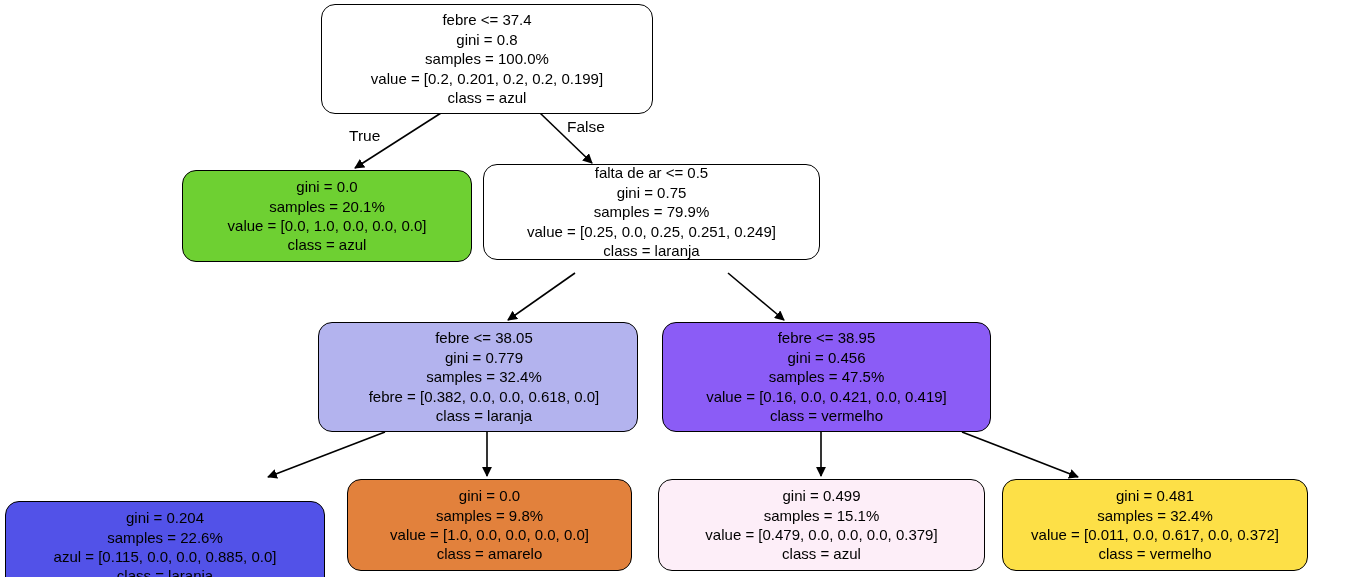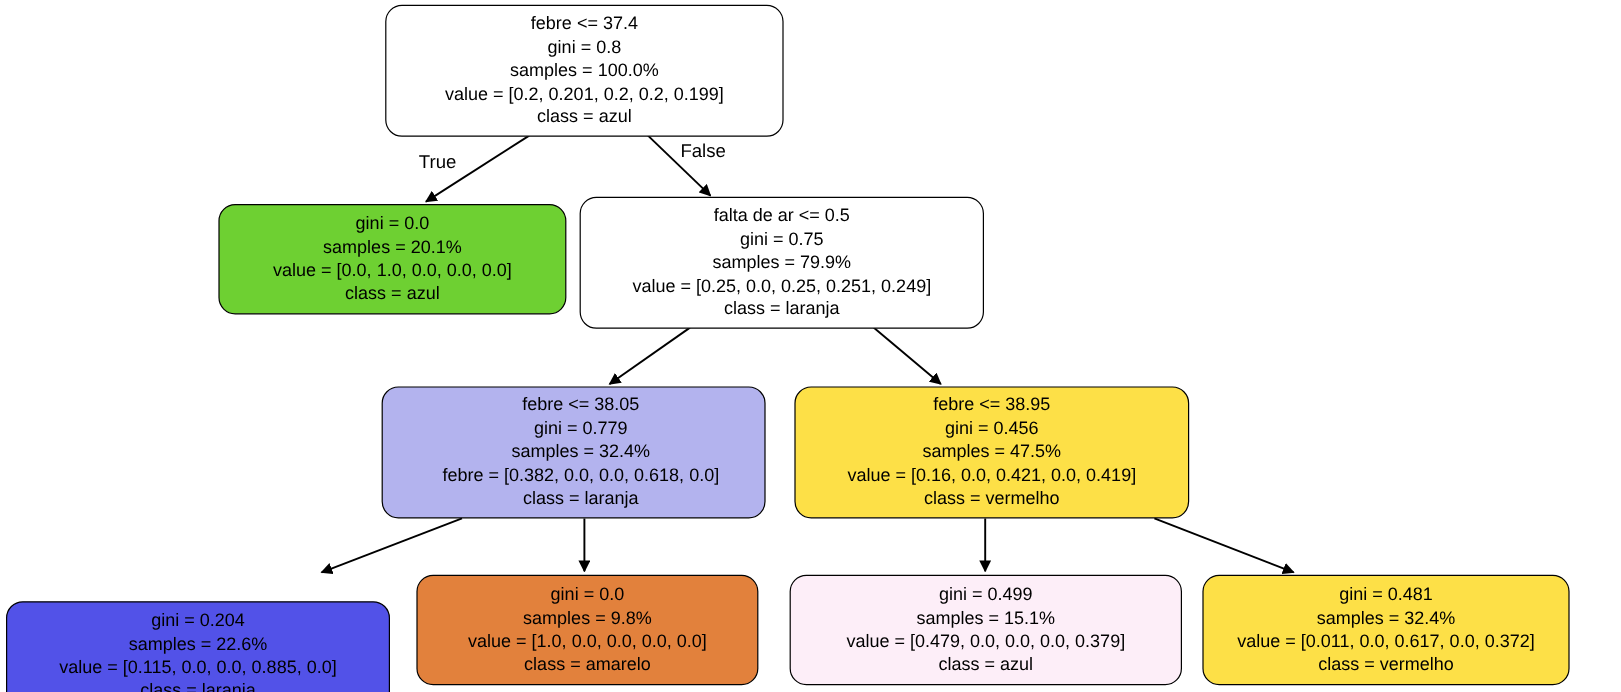--- a/index.html
+++ b/index.html
@@ -90,48 +90,48 @@
     <span class="line">class = azul</span>
   </div>
 
   <div class="node" id="node-n1" style="left: 182px; top: 170px; width: 290px; height: 92px; background: rgb(110, 208, 50);">
     <span class="line">gini = 0.0</span>
     <span class="line">samples = 20.1%</span>
     <span class="line">value = [0.0, 1.0, 0.0, 0.0, 0.0]</span>
     <span class="line">class = azul</span>
   </div>
 
-  <div class="node" id="node-n2" style="left: 483px; top: 164px; width: 337px; height: 110px; background: rgb(255, 255, 255);">
+  <div class="node" id="node-n2" style="left: 483px; top: 164px; width: 337px; height: 96px; background: rgb(255, 255, 255);">
     <span class="line">falta de ar &lt;= 0.5</span>
     <span class="line">gini = 0.75</span>
     <span class="line">samples = 79.9%</span>
     <span class="line">value = [0.25, 0.0, 0.25, 0.251, 0.249]</span>
     <span class="line">class = laranja</span>
   </div>
 
   <div class="node" id="node-n3" style="left: 318px; top: 322px; width: 320px; height: 110px; background: rgb(179, 179, 238); padding-left: 12px;">
     <span class="line">febre &lt;= 38.05</span>
     <span class="line">gini = 0.779</span>
     <span class="line">samples = 32.4%</span>
     <span class="line">febre = [0.382, 0.0, 0.0, 0.618, 0.0]</span>
     <span class="line">class = laranja</span>
   </div>
 
-  <div class="node" id="node-n4" style="left: 662px; top: 322px; width: 329px; height: 110px; background: #fde047;">
+  <div class="node" id="node-n4" style="left: 662px; top: 322px; width: 329px; height: 110px; background: #8b5cf6;">
     <span class="line">febre &lt;= 38.95</span>
     <span class="line">gini = 0.456</span>
     <span class="line">samples = 47.5%</span>
     <span class="line">value = [0.16, 0.0, 0.421, 0.0, 0.419]</span>
     <span class="line">class = vermelho</span>
   </div>
 
   <div class="node" id="node-n5" style="left: 5px; top: 501px; width: 320px; height: 92px; background: rgb(82, 82, 232);">
     <span class="line">gini = 0.204</span>
     <span class="line">samples = 22.6%</span>
-    <span class="line">value = [0.115, 0.0, 0.0, 0.885, 0.0]</span>
+    <span class="line">azul = [0.115, 0.0, 0.0, 0.885, 0.0]</span>
     <span class="line">class = laranja</span>
   </div>
 
   <div class="node" id="node-n6" style="left: 347px; top: 479px; width: 285px; height: 92px; background: rgb(226, 129, 60);">
     <span class="line">gini = 0.0</span>
     <span class="line">samples = 9.8%</span>
     <span class="line">value = [1.0, 0.0, 0.0, 0.0, 0.0]</span>
     <span class="line">class = amarelo</span>
   </div>
 

